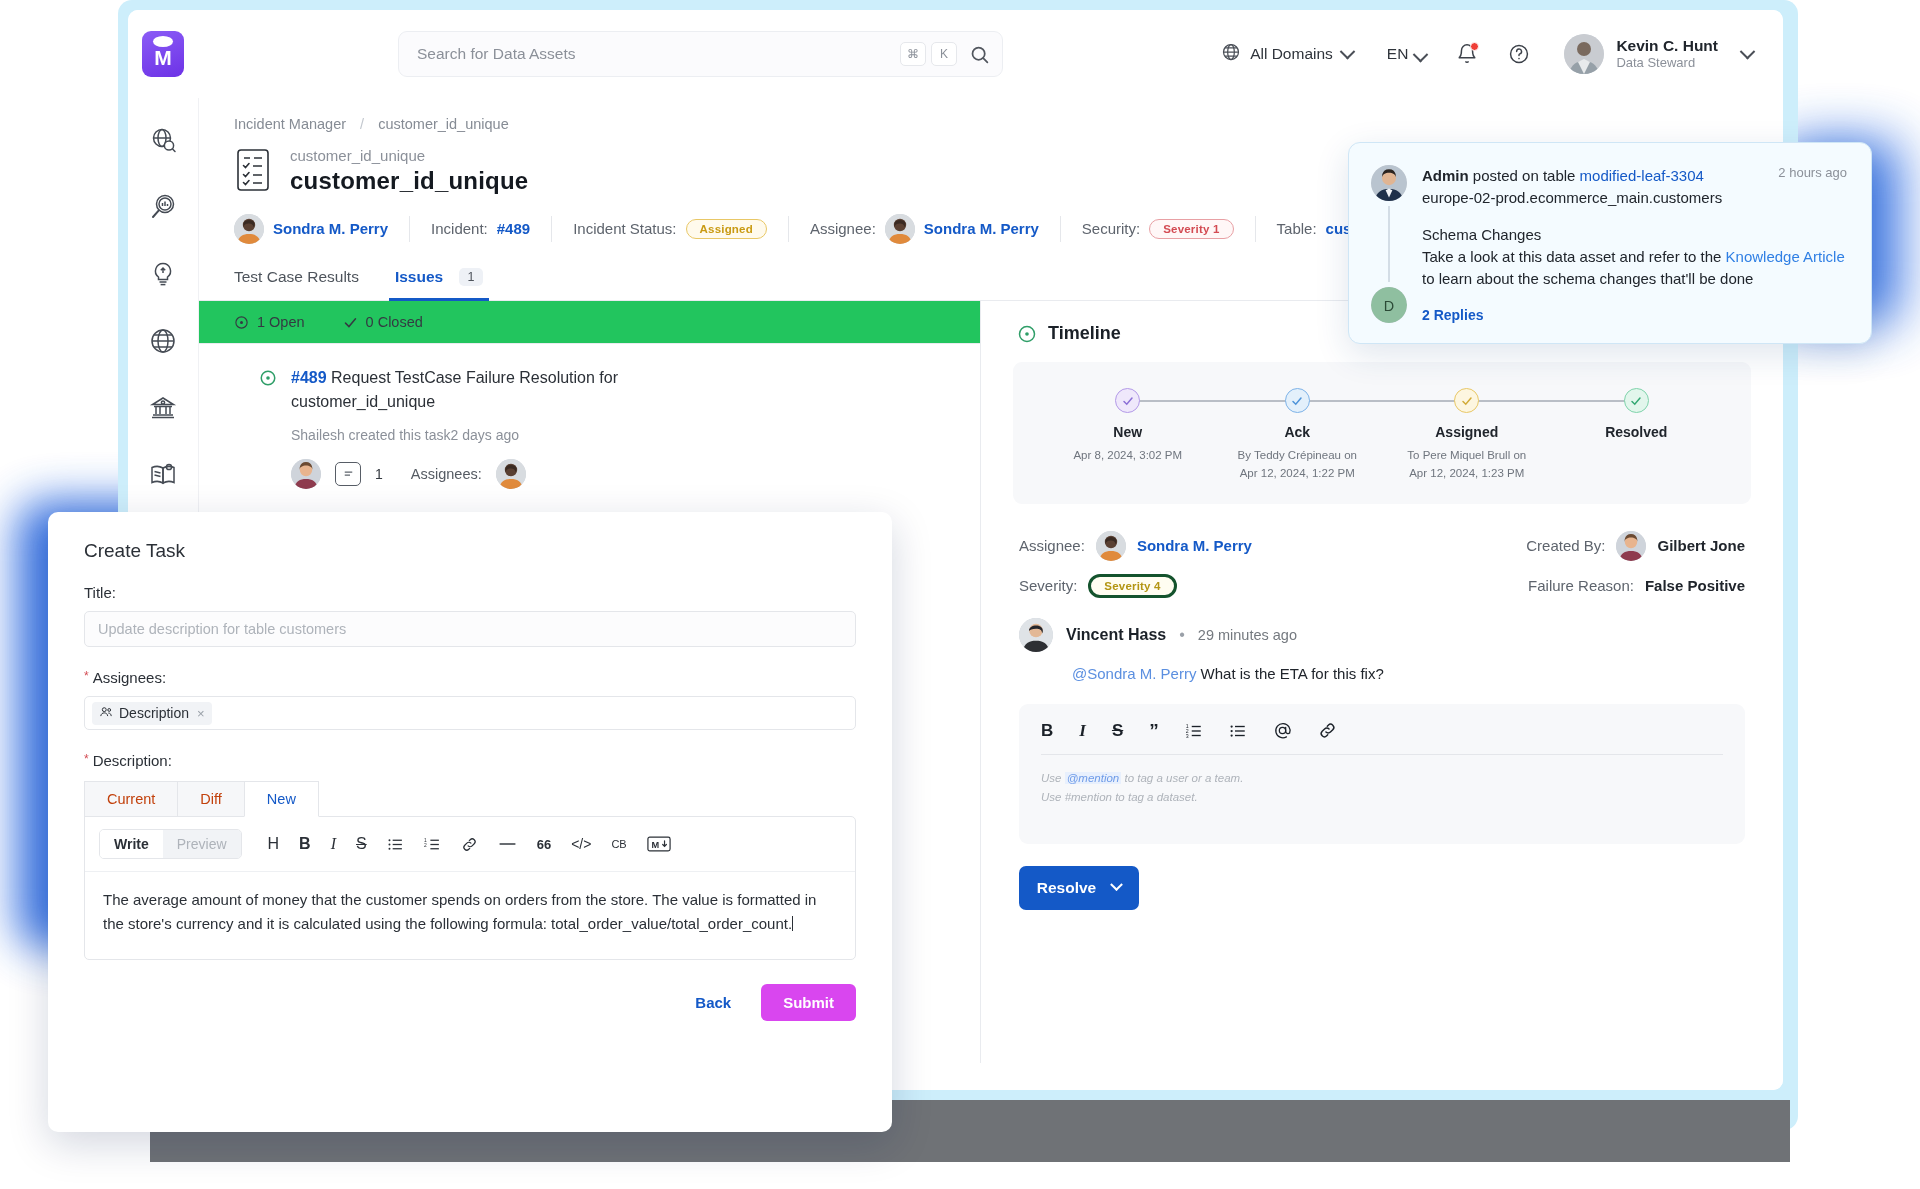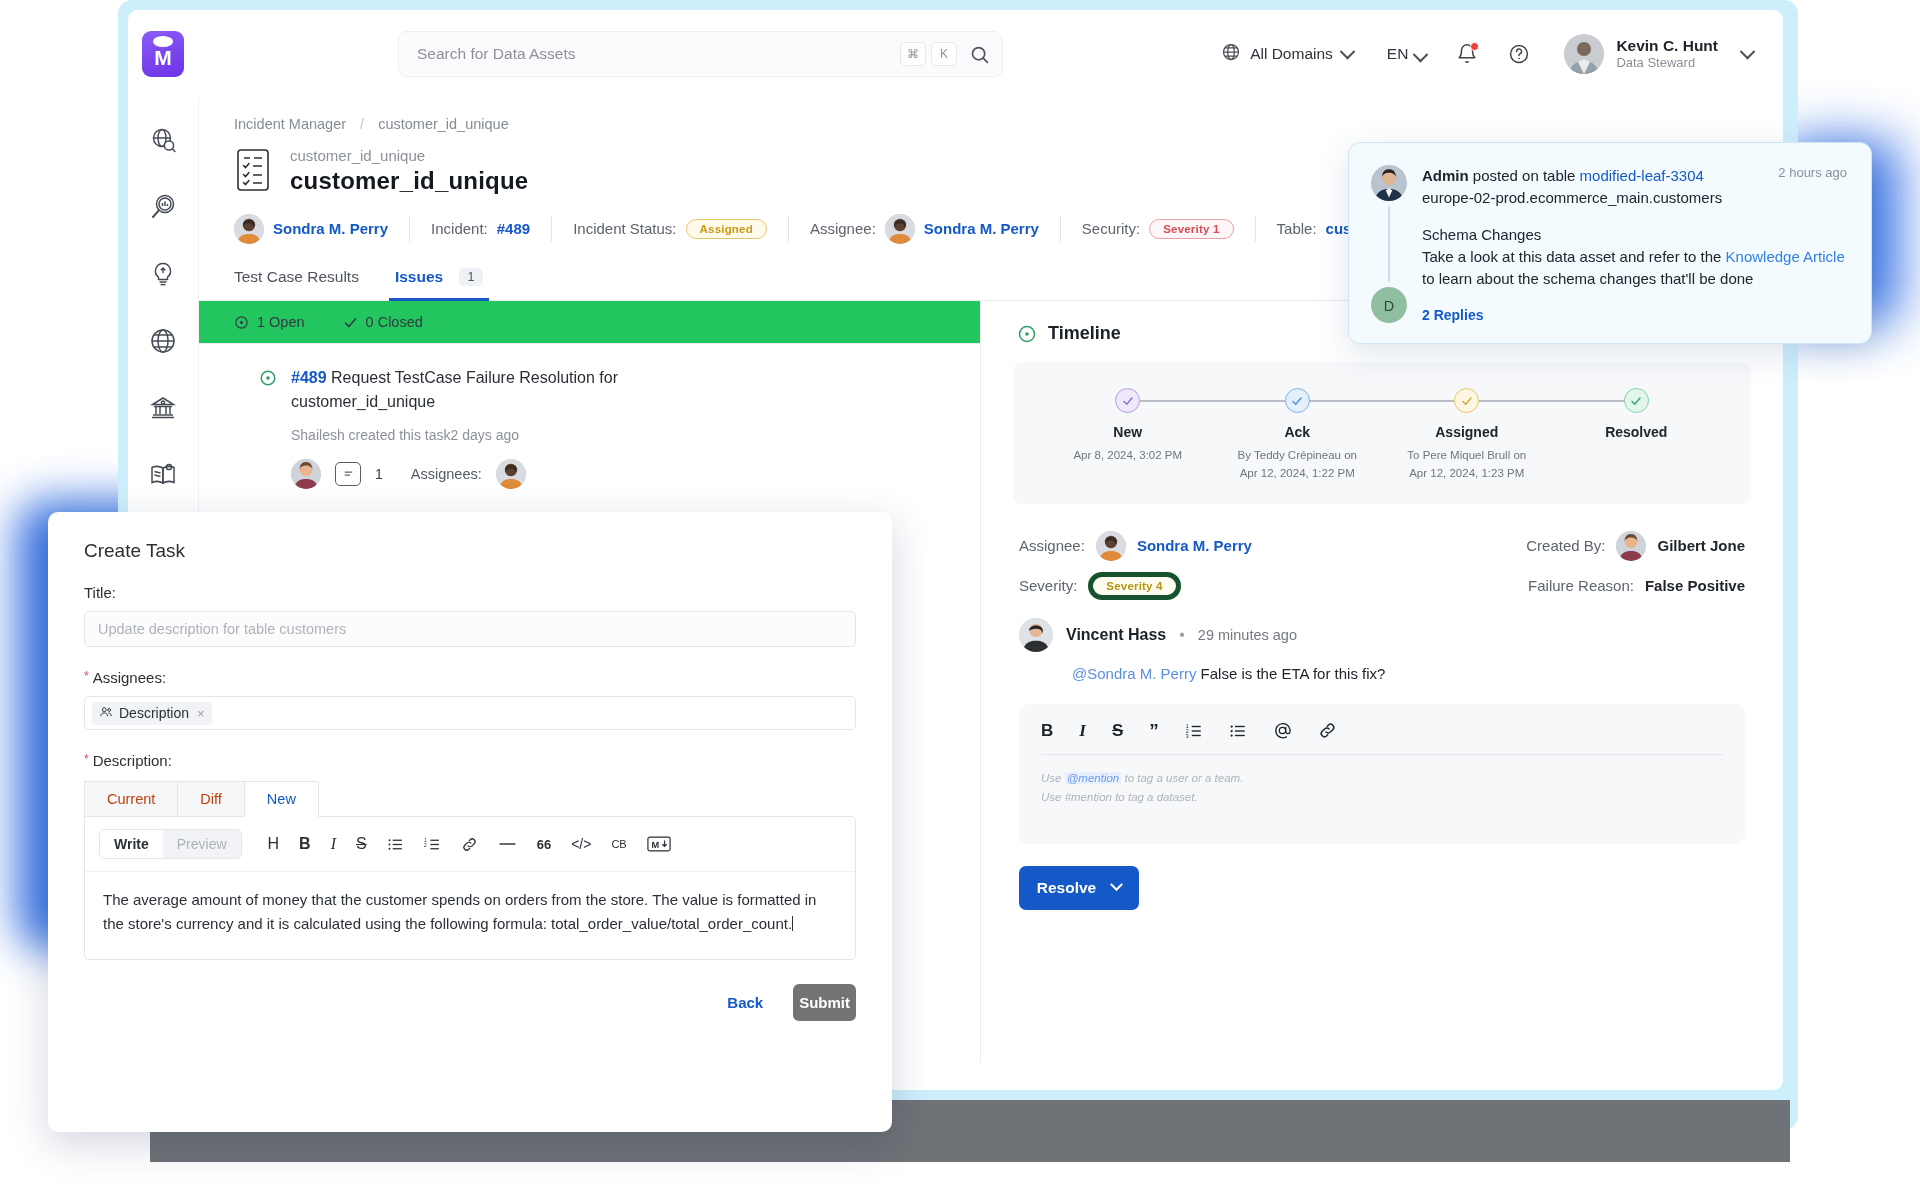--- a/index.html
+++ b/index.html
@@ -96,21 +96,21 @@
 
   .meta-row { display:flex; align-items:center; padding: 20px 0 0 35px; font-size:15px; color:#5e646d; }
   .meta-seg { display:flex; align-items:center; gap:9px; padding: 0 21px; border-left:1px solid #e5e7eb; height:26px;}
   .meta-seg:first-child { border-left:none; padding-left:0; }
   .lnk { color:#1459c7; font-weight:700; }
   .pill {
     border-radius: 999px; padding: 3px 13px; font-size:11.5px; font-weight:700; letter-spacing:.2px;
   }
   .pill.assigned { color:#c99a12; border:1px solid #e8c766; background:#fffaec; }
   .pill.sev1 { color:#d34b53; border:1px solid #e8a0a4; background:#fff7f7; }
-  .pill.sev4 { color:#b39512; border:5px solid #14532d; background:#fffdf1; }
+  .pill.sev4 { color:#b39512; border:3px solid #14532d; background:#fffdf1; }
 
   .tabs { display:flex; gap:36px; padding: 26px 0 0 35px; border-bottom:1px solid #e9ebef; }
   .tab { padding-bottom: 14px; font-size:15.5px; color:#4e545c; position:relative; }
   .tab.active { color:#1459c7; font-weight:700; }
   .tab.active::after { content:""; position:absolute; left:-6px; right:-6px; bottom:-1px; height:3px; background:#1459c7; }
   .tab-badge { display:inline-block; margin-left:11px; background:#eef1f6; color:#4e545c; font-size:12.5px;
                border-radius:5px; padding:2px 9px; font-weight:400; vertical-align:middle; }
 
   .split { display:flex; height: 762px; }
   .left-pane { width: 782px; border-right:1px solid #e9ebef; }
@@ -225,22 +225,22 @@
   .wp { display:flex; border:1px solid #e4e6ea; border-radius:5px; overflow:hidden; margin-right: 6px;}
   .wp div { padding: 6px 14px; font-size:14px; }
   .wp .w { background:#fff; color:#2b3037; font-weight:700; }
   .wp .p { background:#f1f3f6; color:#aeb3ba; }
   .md-ic { font-size:16px; color:#2b3037; display:flex; align-items:center; }
   .md-body { padding: 16px 18px; font-size:15px; color:#2b3037; line-height:1.62; }
   .caret { display:inline-block; width:1px; height:15px; background:#2b3037; vertical-align:-2px; }
   .modal-foot { display:flex; justify-content:flex-end; align-items:center; gap:16px; margin-top: 24px; }
   .btn-back { background:none; border:none; color:#1459c7; font-size:15px; font-weight:700; cursor:pointer;
               font-family:"Liberation Sans", sans-serif; padding: 8px 14px; }
-  .btn-submit { background:#737373; color:#fff; border:none; border-radius:6px; font-size:15px; font-weight:700;
-                padding: 10px 6px; cursor:pointer; font-family:"Liberation Sans", sans-serif; }
+  .btn-submit { background:#d946ef; color:#fff; border:none; border-radius:6px; font-size:15px; font-weight:700;
+                padding: 10px 22px; cursor:pointer; font-family:"Liberation Sans", sans-serif; }
 </style>
 </head>
 <body>
 
 <div id="root">
 
   <div class="glow notif-glow"></div>
   <div class="glow modal-glow"></div>
   <div class="app-halo"></div>
   <div class="grey-band"></div>
@@ -623,21 +623,21 @@
                     <circle cx="15" cy="11" r="6" fill="#e3b896"></circle>
                     <path d="M8.8 11.5c-.5-6 12-7 12.2-.5.1 1.5-.6 2.5-.6 2.5-.3-3.2-2-4-5.4-4s-5.6 1.3-6.2 2z" fill="#23242a"></path>
                   </svg>
               </span>
               <span class="cmt-name">Vincent Hass</span>
               <span class="cmt-sep">•</span>
               <span class="cmt-time">29 minutes ago</span>
             </div>
             <div class="cmt-body">
               <span class="mention">@Sondra M. Perry</span>
-              <span>False is the ETA for this fix?</span>
+              <span>What is the ETA for this fix?</span>
             </div>
           </div>
 
           <div class="editor">
             <div class="ed-tools">
               <span>
                   <b style="font-size:17px;">B</b>
                 </span>
               <span>
                   <i style="font-size:17px;font-family:'Liberation Serif',serif;font-weight:700;">I</i>

